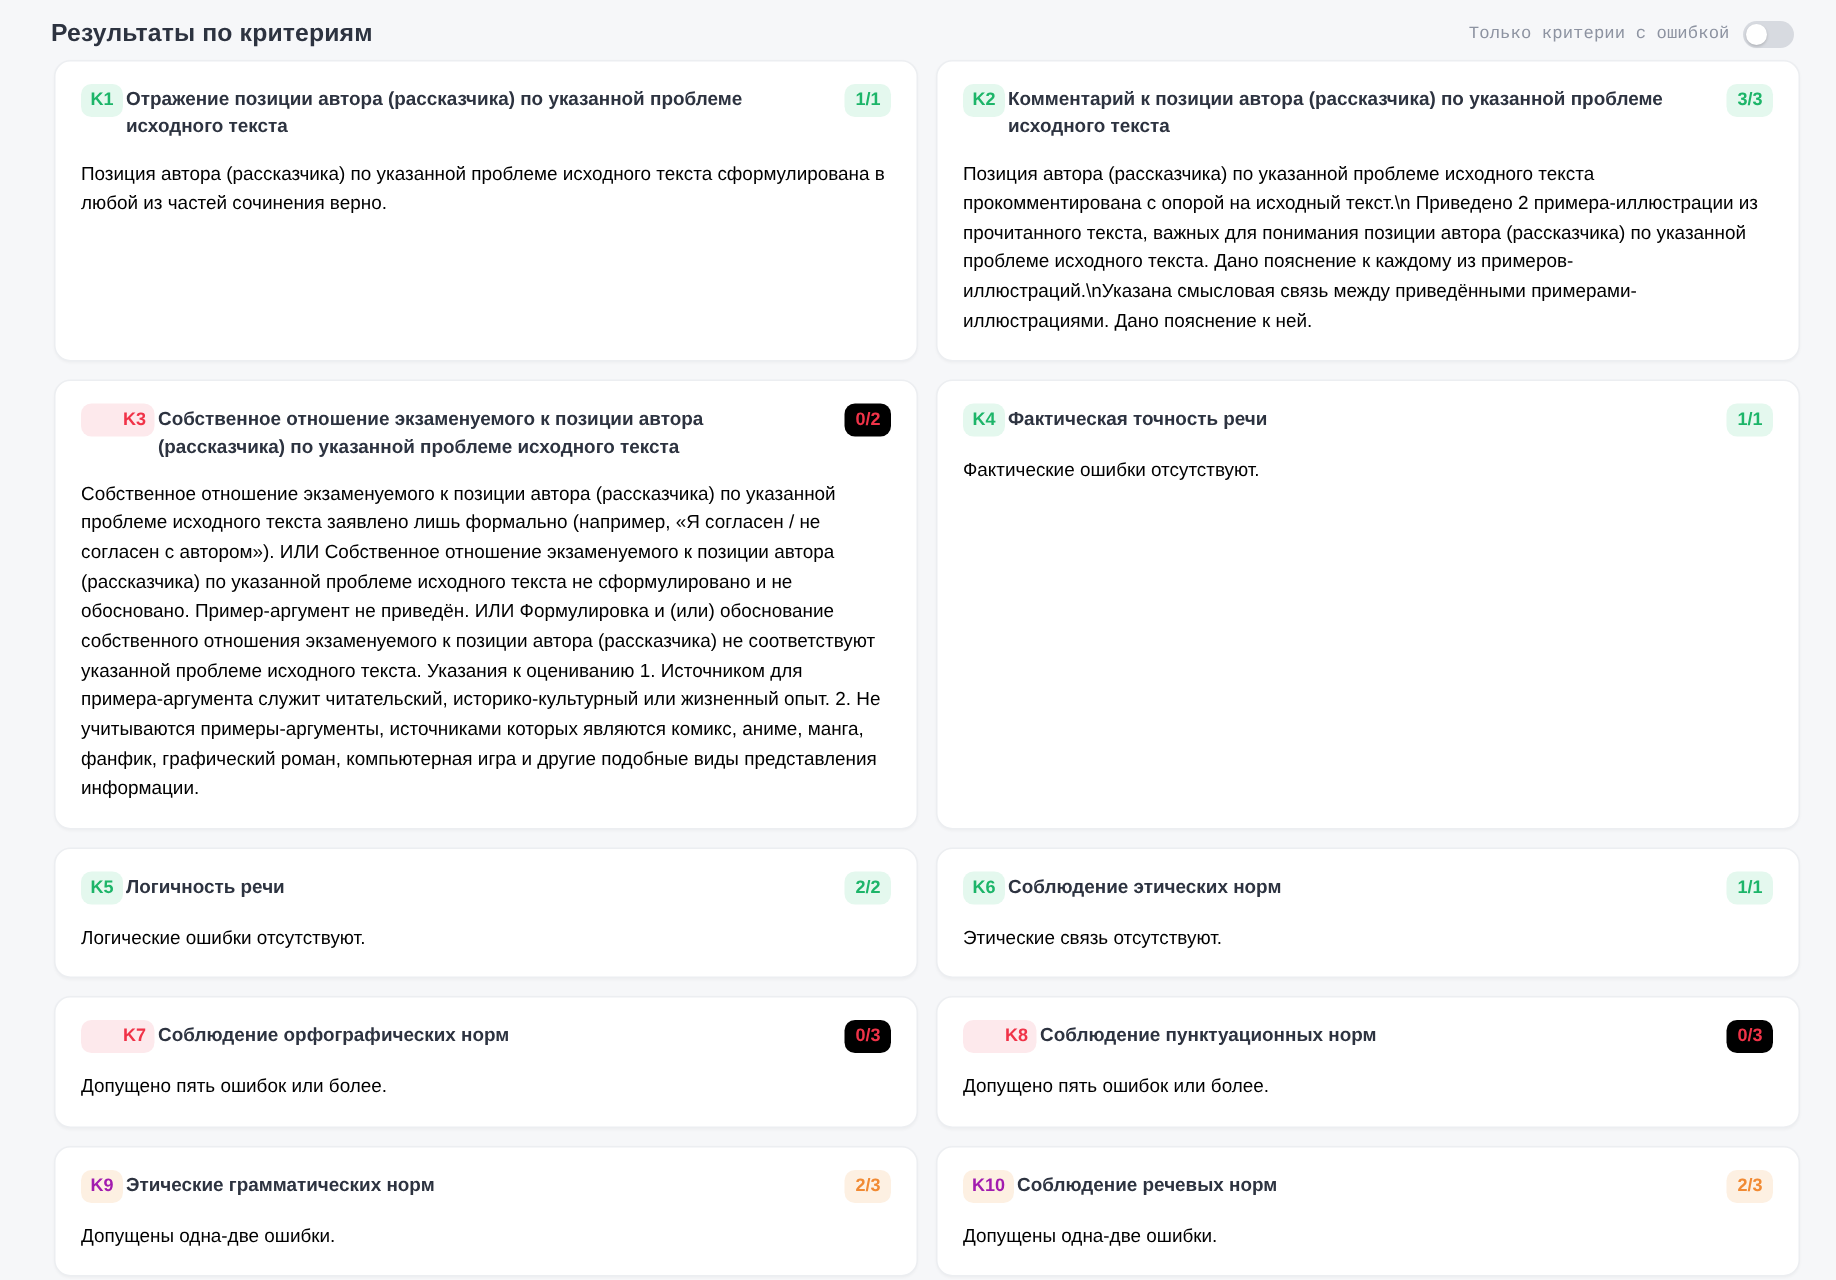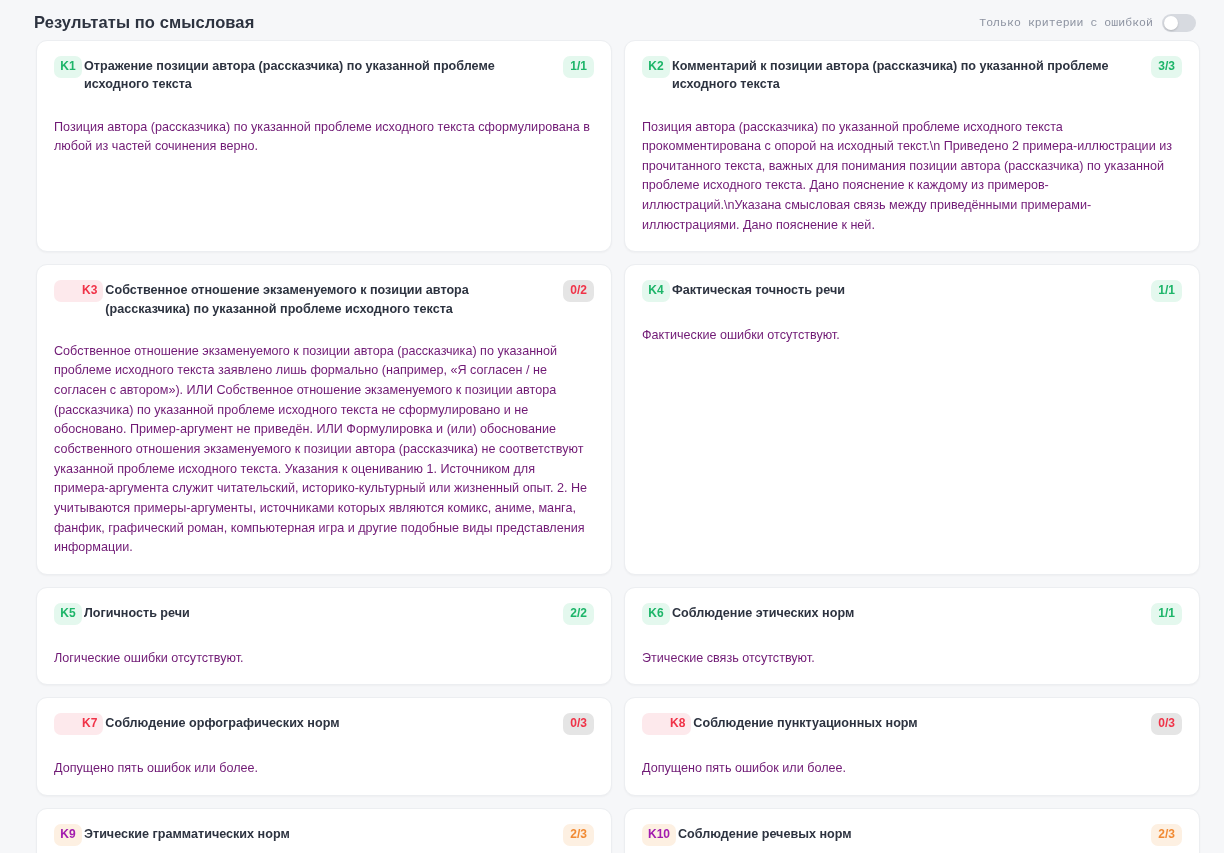--- a/index.html
+++ b/index.html
@@ -120,42 +120,42 @@
     font-size: 12px;
     font-weight: 700;
     text-align: center;
     line-height: 1.15;
     margin-top: 1px;
     white-space: nowrap;
   }
 
   .card-body {
     font-size: 12.6px;
-    color: #701a75;
+    color: #000000;
     line-height: 1.56;
-    margin-top: 24px;
+    margin-top: 13px;
     padding-right: 4px;
     white-space: pre-wrap;
   }
 
   
   .v-green .code-badge  { background: #e4f8ee; color: #1db569; }
   .v-green .score-badge { background: #e4f8ee; color: #1db569; }
   .v-red   .code-badge  { background: #fde9ec; color: #f03348; padding-left: 28px; }
-  .v-red   .score-badge { background: #e5e5e5; color: #f03348; }
+  .v-red   .score-badge { background: #000000; color: #f03348; }
   .v-orange .code-badge  { background: #fdf0e2; color: #a21caf; }
   .v-orange .score-badge { background: #fdf0e2; color: #f18a33; }
 </style>
 </head>
 <body>
 
 <div class="page">
 
   <div class="header">
-    <div class="page-title">Результаты по смысловая</div>
+    <div class="page-title">Результаты по критериям</div>
 
     <div class="filter-wrap">
       <span class="filter-label">Только критерии с ошибкой</span>
       <span class="toggle">
         <span class="knob"></span>
       </span>
     </div>
   </div>
 
   <div class="grid" id="grid">

